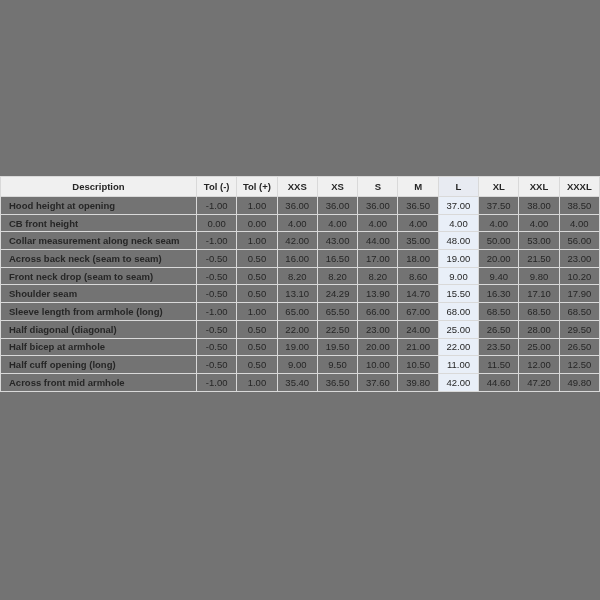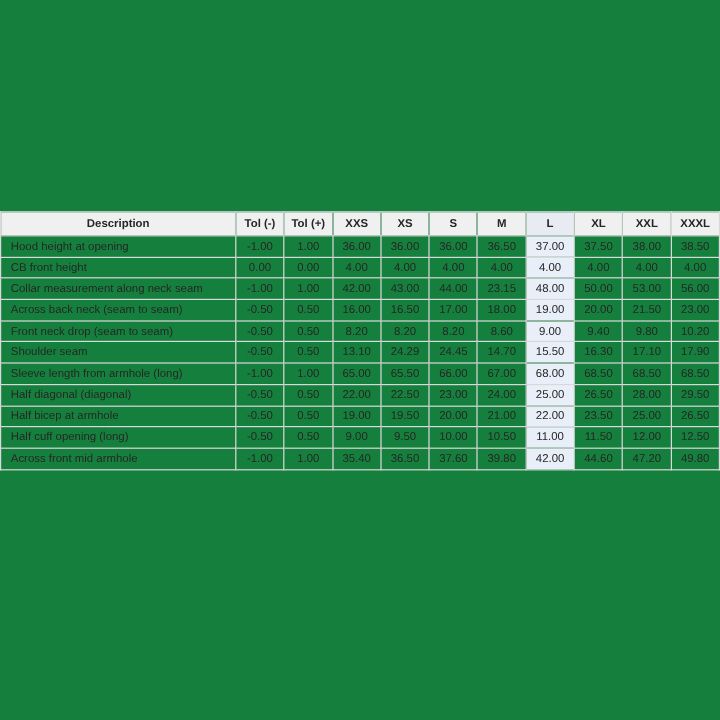--- a/index.html
+++ b/index.html
@@ -15,21 +15,21 @@
     padding: 0;
     width: 600px;
     height: 600px;
     background: #ffffff;
     font-family: "Liberation Sans", sans-serif;
   }
   .page {
     position: relative;
     width: 600px;
     height: 600px;
-    background: #15803d;
+    background: #737373;
     overflow: hidden;
   }
   table.size-chart {
     position: absolute;
     top: 176px;
     left: 0;
     width: 600px;
     border-collapse: collapse;
     table-layout: fixed;
     font-size: 9.5px;
@@ -46,21 +46,21 @@
     height: 20px;
     background: var(--header-bg);
     font-weight: bold;
     text-align: center;
   }
   .size-chart th.hl { background: var(--header-highlight-bg); }
   .size-chart td { height: 17.7px; }
   .size-chart td.desc {
     text-align: left;
     padding-left: 8px;
-    font-weight: 400;
+    font-weight: 700;
   }
   .size-chart td.num { text-align: center; }
   .size-chart td.hl { background: var(--highlight-bg); }
 </style>
 </head>
 <body>
 
 <div class="page">
   <table class="size-chart">
     <colgroup>
@@ -118,21 +118,21 @@
           <td class="num">4.00</td>
           <td class="num">4.00</td>
         </tr>
         <tr>
           <td class="desc">Collar measurement along neck seam</td>
           <td class="num">-1.00</td>
           <td class="num">1.00</td>
           <td class="num">42.00</td>
           <td class="num">43.00</td>
           <td class="num">44.00</td>
-          <td class="num">23.15</td>
+          <td class="num">35.00</td>
           <td class="num hl">48.00</td>
           <td class="num">50.00</td>
           <td class="num">53.00</td>
           <td class="num">56.00</td>
         </tr>
         <tr>
           <td class="desc">Across back neck (seam to seam)</td>
           <td class="num">-0.50</td>
           <td class="num">0.50</td>
           <td class="num">16.00</td>
@@ -156,21 +156,21 @@
           <td class="num">9.40</td>
           <td class="num">9.80</td>
           <td class="num">10.20</td>
         </tr>
         <tr>
           <td class="desc">Shoulder seam</td>
           <td class="num">-0.50</td>
           <td class="num">0.50</td>
           <td class="num">13.10</td>
           <td class="num">24.29</td>
-          <td class="num">24.45</td>
+          <td class="num">13.90</td>
           <td class="num">14.70</td>
           <td class="num hl">15.50</td>
           <td class="num">16.30</td>
           <td class="num">17.10</td>
           <td class="num">17.90</td>
         </tr>
         <tr>
           <td class="desc">Sleeve length from armhole (long)</td>
           <td class="num">-1.00</td>
           <td class="num">1.00</td>

